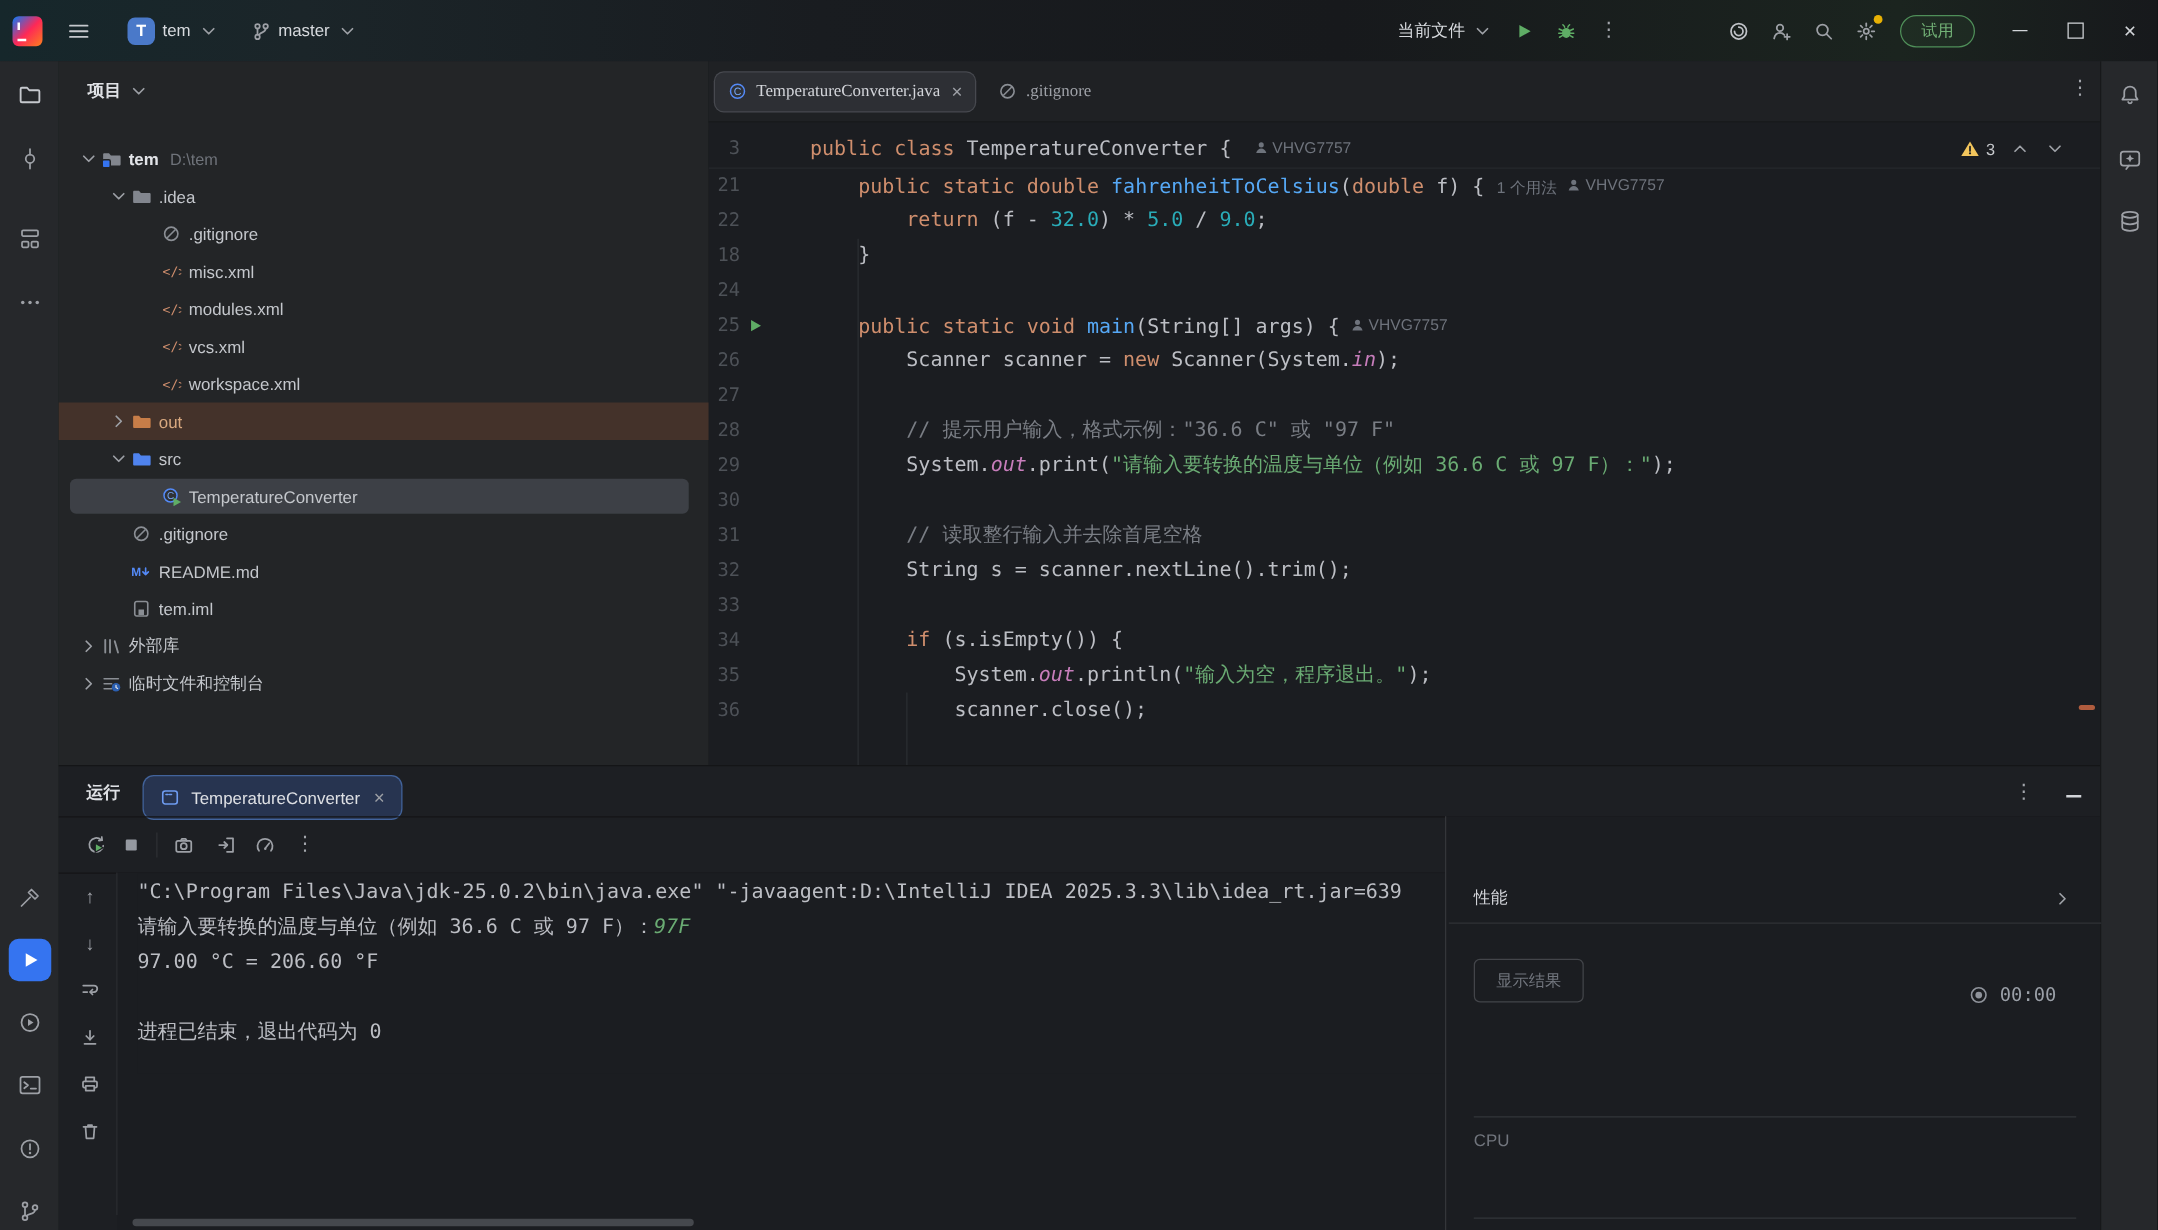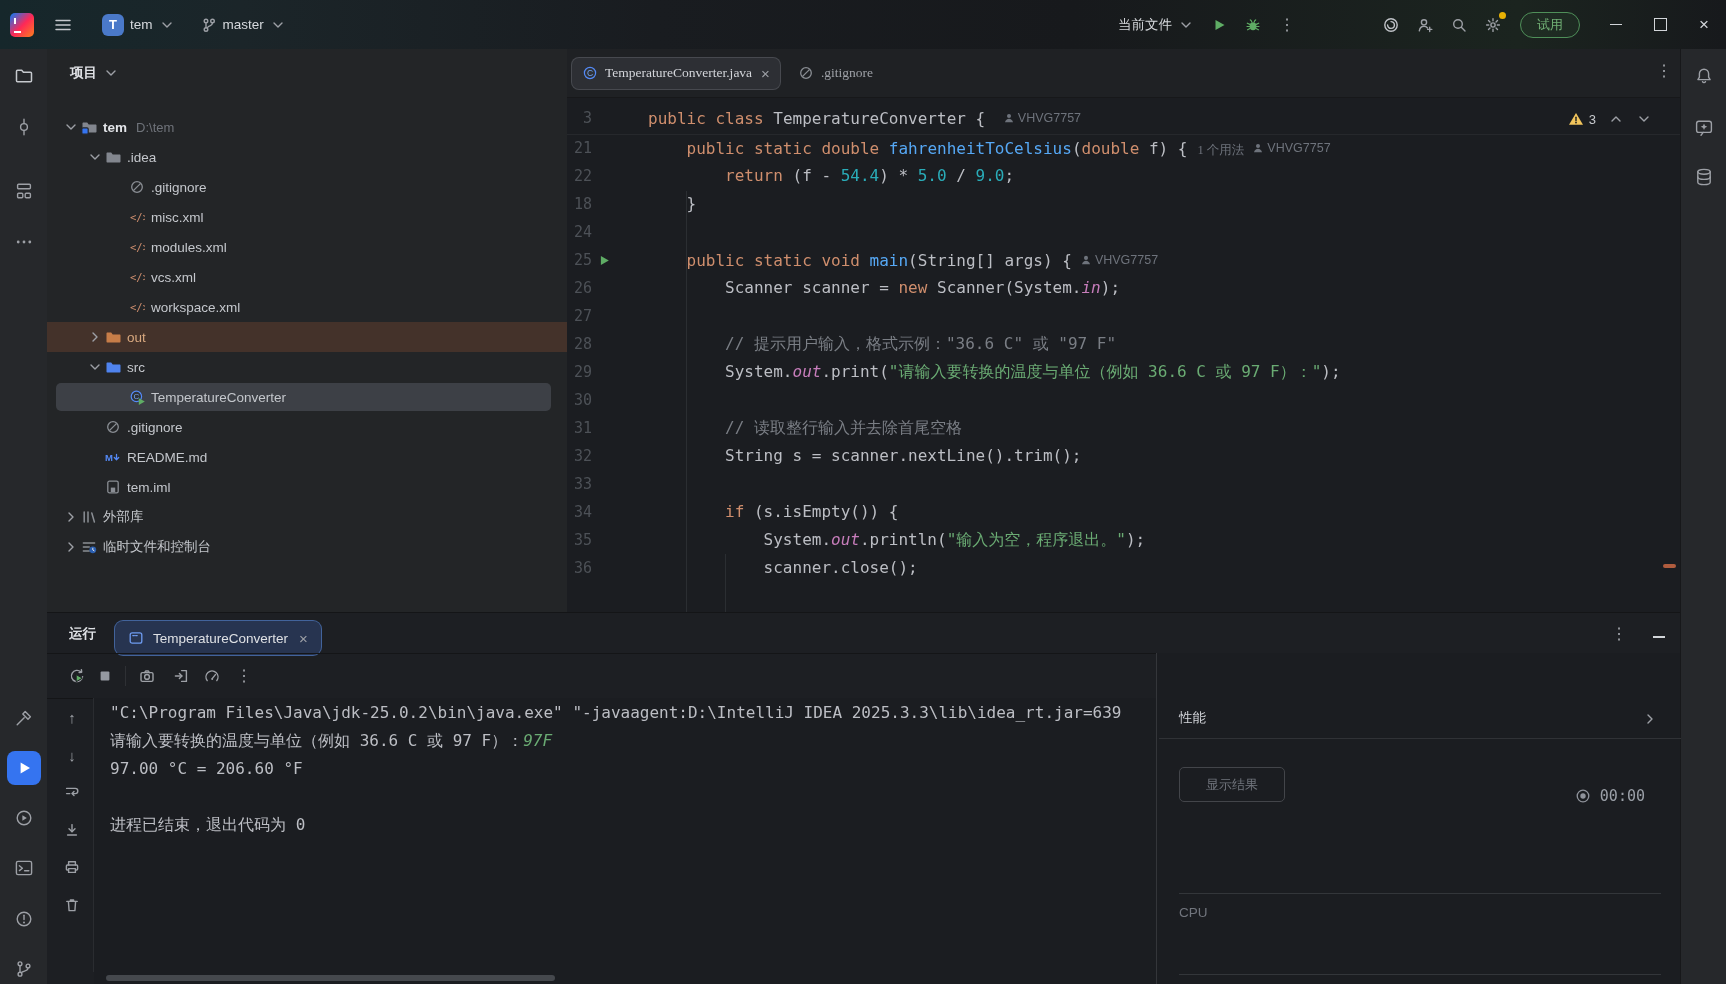--- a/index.html
+++ b/index.html
@@ -71,21 +71,21 @@
   .ln{width:25px;text-align:right;color:#4d5157;flex:none;font-family:"DejaVu Sans Mono",monospace;font-size:15px;}
   .gt{width:24px;flex:none;display:flex;align-items:center;justify-content:center;}
   .ct{white-space:pre;padding-left:32px;}
   #sticky{position:absolute;left:0;top:55px;width:1113px;height:30px;background:#1b1d21;border-bottom:1px solid #26282c;z-index:3;}
   #sticky-right{position:absolute;right:28px;top:55px;height:30px;display:flex;align-items:center;gap:12px;z-index:4;}
   .warnbadge{display:flex;align-items:center;gap:5px;color:#c8cace;font-size:13px;}
   #code{position:absolute;left:0;top:85px;width:1113px;height:478px;overflow:hidden;}
   .guide{position:absolute;width:1px;background:#2b2e32;z-index:0;}
   .tk-k{color:#cf8e6d;} .tk-p{color:#bcbec4;} .tk-m{color:#56a8f5;} .tk-num{color:#2aacb8;}
   .tk-s{color:#6aab73;} .tk-c{color:#7a7e85;} .tk-f{color:#c77dbb;font-style:italic;}
-  .tk-h{color:#6e737c;font-family:Liberation Serif, serif;font-size:12.5px;margin-left:10px;text-align:center;}
+  .tk-h{color:#6e737c;font-family:Liberation Sans, sans-serif;font-size:12.5px;margin-left:10px;text-align:center;}
   .tk-au{color:#6e737c;font-family:"Liberation Sans",sans-serif;font-size:12.5px;margin-left:8px;display:inline-flex;align-items:center;gap:3px;}
   .tk-in{color:#6aab73;font-style:italic;}
   #err-stripe{position:absolute;right:4px;top:515px;width:13px;height:4px;background:#b05c3e;border-radius:2px;}
 
   
   #bottom{position:absolute;left:47px;top:612px;width:1633px;height:372px;background:#1d1f23;border-top:1px solid #141517;}
   #run-label{position:absolute;left:22px;top:12px;font-size:13.5px;font-weight:700;color:#dfe1e5;}
   .rtab{position:absolute;left:68px;top:8px;height:34px;border-radius:8px;background:#273450;
     box-shadow:0 0 0 1px #42639b;display:flex;align-items:center;gap:9px;padding:0 13px;box-sizing:border-box;}
   .rtlabel{font-size:13.5px;color:#dee0e4;}
@@ -98,21 +98,21 @@
   #console{position:absolute;left:63px;top:86px;width:1046px;height:160px;overflow:hidden;background:#1b1d21;}
   #console-bg{position:absolute;left:47px;top:85px;width:1062px;height:287px;background:#1b1d21;}
   .conline{height:28px;line-height:28px;white-space:pre;}
   #hscroll{position:absolute;left:59px;top:362px;width:449px;height:6px;border-radius:3px;background:#45484d;}
 
   
   #perf{position:absolute;left:1109px;top:40px;width:524px;height:332px;background:#1b1d21;border-left:1px solid #34363a;box-sizing:border-box;}
   #perf-title{position:absolute;left:22px;top:56px;font-size:13.5px;color:#d3d5da;}
   #perf-chev{position:absolute;right:22px;top:58px;}
   #perf-hr{position:absolute;left:2px;top:85px;width:522px;height:1px;background:#303236;}
-  #show-results{position:absolute;left:22px;top:114px;width:106px;height:35px;border:1px solid #43454a;border-radius:5px;
+  #show-results{position:absolute;left:22px;top:114px;width:88px;height:35px;border:1px solid #43454a;border-radius:5px;
     background:transparent;color:#71757d;font-size:13px;display:flex;align-items:center;justify-content:center;}
   #perf-timer{position:absolute;right:35px;top:134px;display:flex;align-items:center;gap:9px;color:#9ba0a8;
     font-size:15px;font-family:"DejaVu Sans Mono",monospace;}
   .sparkline{position:absolute;left:22px;width:482px;height:1px;background:#33363a;}
   .perf-label{position:absolute;left:22px;font-size:13.5px;color:#71757d;}
 </style>
 </head>
 <body>
 
 <div id="app">
@@ -619,21 +619,21 @@
           <span class="ln">21</span>
           <span class="gt"></span>
           <span class="ct"><span class="tk-p">    </span><span class="tk-k">public</span><span class="tk-p"> </span><span class="tk-k">static</span><span class="tk-p"> </span><span class="tk-k">double</span><span class="tk-p"> </span><span class="tk-m">fahrenheitToCelsius</span><span class="tk-p">(</span><span class="tk-k">double</span><span class="tk-p"> f) {</span><span class="tk-h">1 个用法</span><span class="tk-au"><svg width="12" height="12" viewBox="0 0 16 16">
                 <circle cx="8" cy="5.2" r="2.7" fill="#6e737c"></circle>
                 <path d="M2.6 13.8c.8-3.2 3-4.8 5.4-4.8s4.6 1.6 5.4 4.8z" fill="#6e737c"></path>
               </svg>VHVG7757</span></span>
         </div>
         <div class="cline">
           <span class="ln">22</span>
           <span class="gt"></span>
-          <span class="ct"><span class="tk-p">        </span><span class="tk-k">return</span><span class="tk-p"> (f - </span><span class="tk-num">54.4</span><span class="tk-p">) * </span><span class="tk-num">5.0</span><span class="tk-p"> / </span><span class="tk-num">9.0</span><span class="tk-p">;</span></span>
+          <span class="ct"><span class="tk-p">        </span><span class="tk-k">return</span><span class="tk-p"> (f - </span><span class="tk-num">32.0</span><span class="tk-p">) * </span><span class="tk-num">5.0</span><span class="tk-p"> / </span><span class="tk-num">9.0</span><span class="tk-p">;</span></span>
         </div>
         <div class="cline">
           <span class="ln">18</span>
           <span class="gt"></span>
           <span class="ct"><span class="tk-p">    }</span></span>
         </div>
         <div class="cline">
           <span class="ln">24</span>
           <span class="gt"></span>
           <span class="ct"></span>

